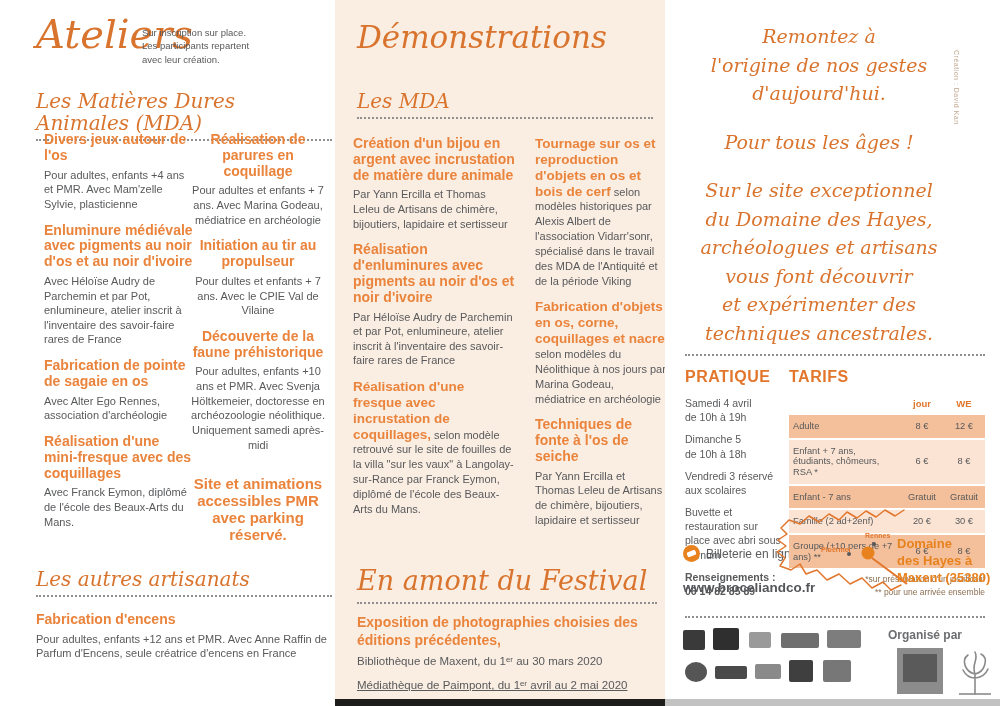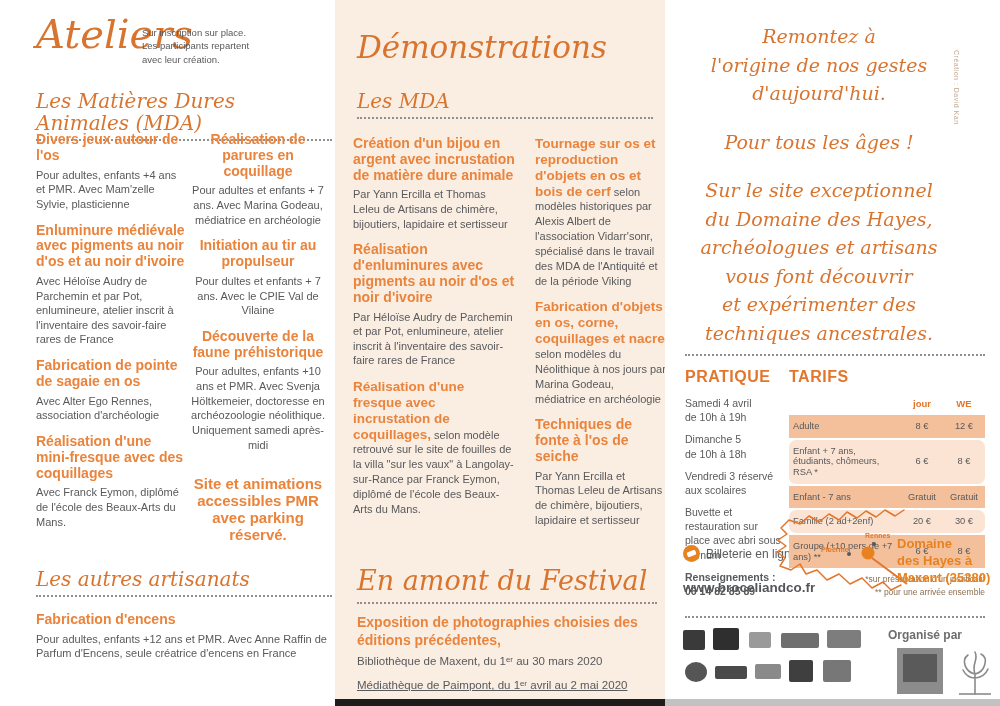--- a/index.html
+++ b/index.html
@@ -17,33 +17,33 @@
   .script{font-family:"DejaVu Serif", serif;font-style:italic;color:#d9742e;}
 
   
   .big-title{position:absolute;left:36px;top:14px;font-size:40px;line-height:1;}
   .note{position:absolute;left:142px;top:26px;width:160px;font-size:9.5px;line-height:1.4;white-space:pre-line;color:#58595b;}
   .section-head{font-size:20px;line-height:1.1;}
   .dots{border-bottom:2px dotted #8f8f8f;}
   #lp-mda-head{position:absolute;left:36px;top:90px;width:296px;}
   #lp-mda-head .dots{margin-top:5px;width:296px;}
   .col{position:absolute;}
-  #lp-col1{left:36px;top:132px;width:150px;}
+  #lp-col1{left:44px;top:132px;width:150px;}
   #lp-col2{left:188px;top:132px;width:140px;text-align:center;}
   .item{margin-bottom:11px;}
   .ititle{color:#ea843c;font-weight:bold;font-size:14px;line-height:1.13;margin:0 0 4px 0;}
   .ibody{font-size:11px;line-height:1.33;margin:0;color:#58595b;}
   .standalone{margin-top:24px;}
   .standalone .ititle{font-size:15px;}
   #lp-autres-head{position:absolute;left:36px;top:568px;width:296px;}
   #lp-autres-head .dots{margin-top:5px;width:296px;}
   #lp-encens{position:absolute;left:36px;top:612px;width:296px;}
 
   
-  .mid-title{position:absolute;left:22px;top:32px;font-size:31px;line-height:1;text-align:center;}
+  .mid-title{position:absolute;left:22px;top:22px;font-size:31px;line-height:1;text-align:center;}
   #mp-mda-head{position:absolute;left:22px;top:90px;width:296px;}
   #mp-mda-head .dots{margin-top:5px;width:296px;}
   #mp-col1{left:18px;top:136px;width:162px;}
   #mp-col2{left:200px;top:136px;width:132px;}
   .mitem{margin:0 0 11px 0;font-size:11px;line-height:1.35;}
   .mitem .ititle-in{color:#ea843c;font-weight:bold;font-size:13.5px;line-height:1.15;}
   .mitem .ibody-in{font-size:11px;color:#58595b;}
   .mitem .ibody-in::before{content:" ";}
   #mp-amont-head{position:absolute;left:22px;top:566px;width:300px;font-size:27px;}
   #mp-amont-head .dots{margin-top:6px;width:300px;}
@@ -69,21 +69,21 @@
   .tkt{width:9px;height:5px;background:#ffffff;border-radius:1.5px;transform:rotate(-20deg);display:block;}
   .website{position:absolute;left:18px;top:580px;font-weight:bold;font-size:13.5px;color:#55565a;}
 
   .tarifs{position:absolute;left:124px;top:368px;width:196px;}
   .trow{display:flex;align-items:center;font-size:9.3px;line-height:1.15;}
   .trow .tlabel{flex:1;padding:6px 4px;}
   .trow .tval{width:42px;text-align:center;padding:3px 0;}
   .thead{color:#e2762c;font-weight:bold;font-size:9.5px;margin-bottom:2px;}
   .thead .tlabel{padding:2px 4px;}
   .row-dark{background:#f3c09b;margin-bottom:2px;}
-  .row-light{background:#fbe4d3;margin-bottom:2px;border-radius:7px;}
+  .row-light{background:#fbe4d3;margin-bottom:2px;}
   .footnote{font-size:8.5px;color:#8c6f52;text-align:right;width:196px;line-height:1.5;}
   .footnotes{margin-top:5px;}
 
   .map{position:absolute;left:108px;top:496px;}
   .callout{position:absolute;left:232px;top:536px;width:105px;color:#e8821e;
            font-weight:bold;font-size:13px;line-height:1.3;white-space:pre-line;}
   #rp-div2{position:absolute;left:20px;top:616px;width:300px;}
 
   .logos{position:absolute;left:18px;top:626px;width:180px;height:64px;}
   .plogo{position:absolute;border-radius:2px;}

